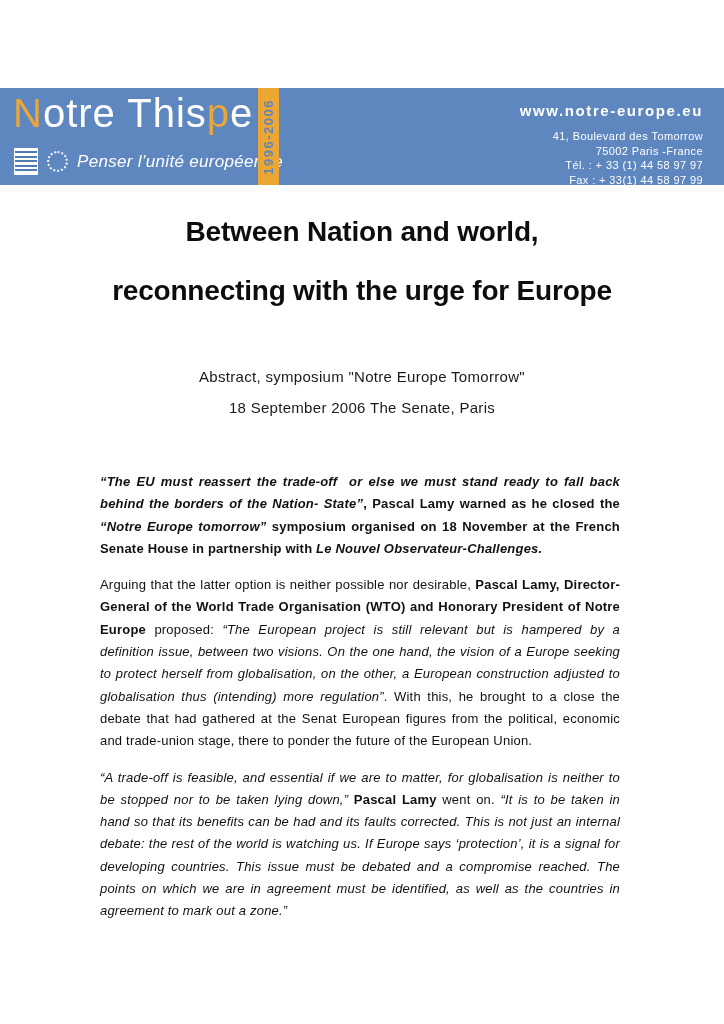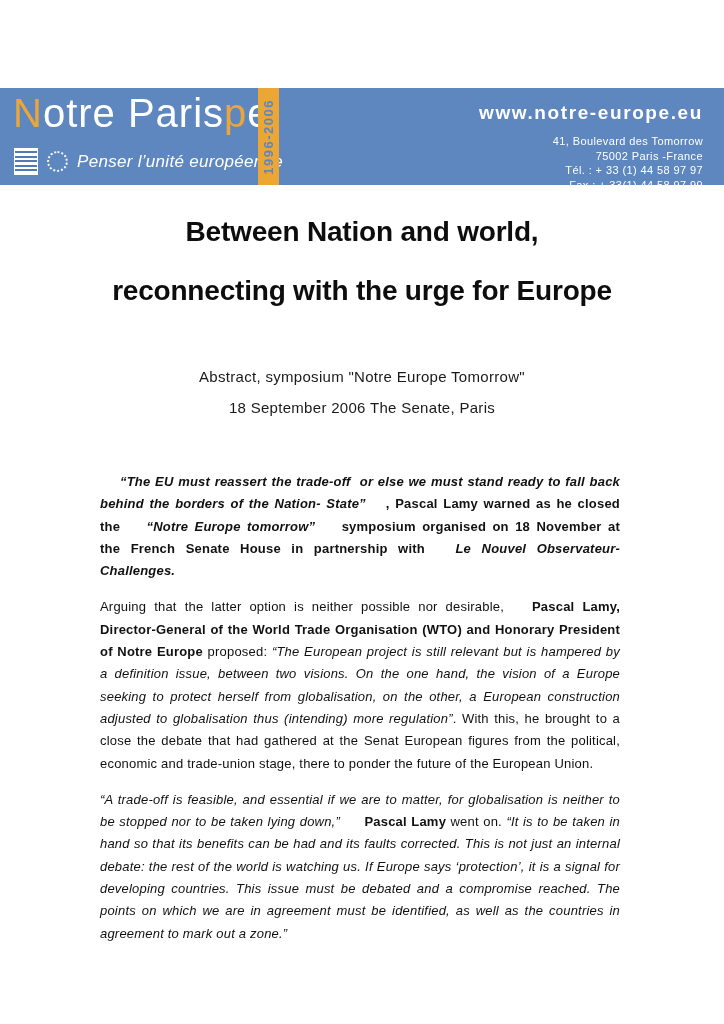--- a/index.html
+++ b/index.html
@@ -89,21 +89,21 @@
   }
   .contact {
     position: absolute;
     right: 21px;
     top: 14px;
     text-align: right;
     color: #ffffff;
   }
   .website {
     font-weight: bold;
-    font-size: 19px;
+    font-size: 15px;
     letter-spacing: 1.6px;
     margin-bottom: 10px;
   }
   .addr {
     font-size: 11px;
     line-height: 14.5px;
     letter-spacing: 0.4px;
   }
 
   
@@ -143,30 +143,30 @@
     color: #111111;
     text-align: justify;
     letter-spacing: 0.2px;
   }
   .body-text p {
     margin: 0 0 0 0;
   }
   .body-text p + p {
     margin-top: 14px;
   }
-  .body-text .b { font-weight: bold; margin-left: 20px; }
+  .body-text .b { font-weight: bold; }
   .body-text .i { font-style: italic; }
 </style>
 </head>
 <body>
 
 <div class="page">
 
   <header class="band">
-    <div class="brand"><span class="accent">N</span><span>otre Paris</span><span class="accent">p</span><span>e</span></div>
+    <div class="brand"><span class="accent">N</span><span>otre This</span><span class="accent">p</span><span>e</span></div>
 
     <div class="tagline-row">
       <span class="doc-icon"></span>
       <span class="stars-icon"></span>
       <span class="tagline">Penser l’unité européenne</span>
     </div>
 
     <div class="stripe">
       <span class="years">1996-2006</span>
     </div>

